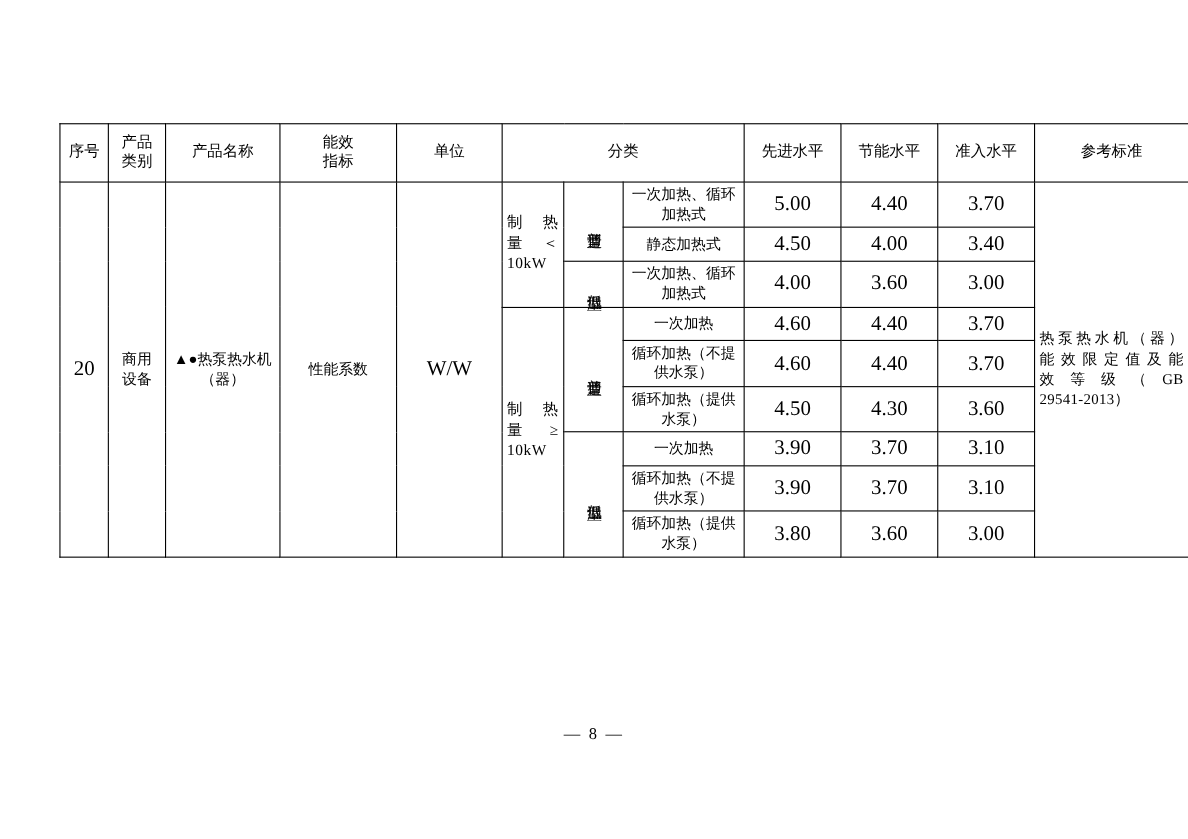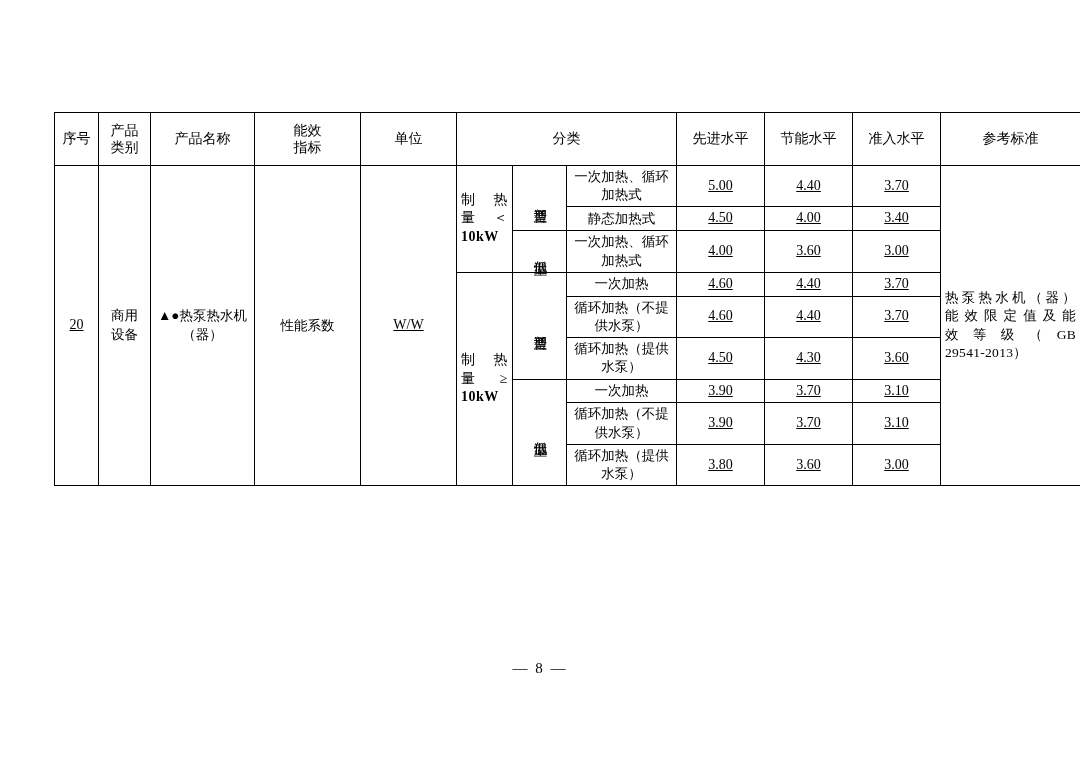--- a/index.html
+++ b/index.html
@@ -86,21 +86,20 @@
     padding: 2px 8px;
   }
   .cap-cell .ln {
     display: block;
     text-align: justify;
     text-align-last: justify;
   }
   .cap-cell .ln.last {
     text-align: left;
     text-align-last: left;
-    font-weight: bold;
   }
   .subclass {
     text-align: left;
     padding-left: 6px;
     padding-right: 4px;
     line-height: 1.45;
     margin-left: 39px;
   }
   .namecell {
     text-align: left;
@@ -117,21 +116,21 @@
   }
   .refcell .ln {
     display: block;
     text-align: justify;
     text-align-last: justify;
   }
   .refcell .ln.last {
     text-align: center;
     text-align-last: left;
   }
-  .num { font-family: "Liberation Serif", serif; font-size: 14px; text-decoration: underline; }
+  .num { font-family: "Liberation Serif", serif; font-size: 19px; }
   .footer {
     position: absolute;
     left: 0;
     top: 660px;
     width: 1080px;
     text-align: center;
     font-size: 15px;
     letter-spacing: 2px;
   }
 </style>

